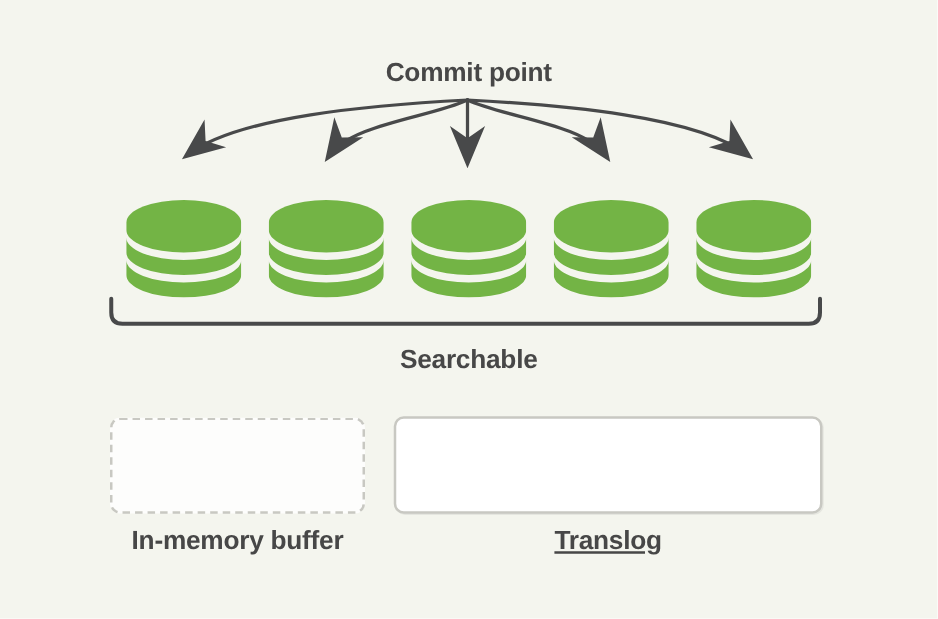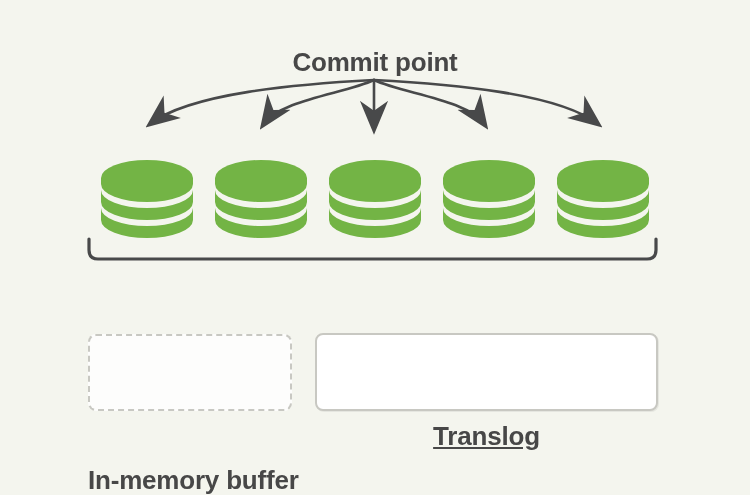--- a/index.html
+++ b/index.html
@@ -16,28 +16,28 @@
     position:relative;
     width:750px;height:495px;
     background:var(--bg);
     font-family:"Liberation Sans","DejaVu Sans",sans-serif;
     overflow:hidden;
   }
   .label{
     position:absolute;
     color:var(--ink);
     font-weight:bold;
-    font-size:26px;
+    font-size:21px;
     letter-spacing:-0.2px;
     text-align:center;
     white-space:nowrap;
   }
   .title-label{left:0;right:0;top:47px;}
   .searchable-label{left:0;right:0;top:276px;}
-  .buffer-label{left:88px;width:204px;top:421px;margin-top:44px;}
+  .buffer-label{left:88px;width:204px;top:421px;}
   .translog-label{left:315px;width:343px;top:421px;text-decoration:underline;}
   svg.overlay{
     position:absolute;left:0;top:0;width:750px;height:495px;
     display:block;
   }
   .fan-path{
     fill:none;
     stroke:var(--line);
     stroke-width:2.6;
     stroke-linecap:round;
@@ -98,20 +98,21 @@
       <use class="db" href="#dbicon" x="101" y="160" width="92" height="78"></use>
       <use class="db" href="#dbicon" x="215" y="160" width="92" height="78"></use>
       <use class="db" href="#dbicon" x="329" y="160" width="92" height="78"></use>
       <use class="db" href="#dbicon" x="443" y="160" width="92" height="78"></use>
       <use class="db" href="#dbicon" x="557" y="160" width="92" height="78"></use>
     </g>
 
     <path class="bracket-path" d="M89 239 L89 250 Q89 259 98 259 L647 259 Q656 259 656 250 L656 239"></path>
   </svg>
 
+  <div class="label searchable-label">Searchable</div>
 
   <div class="membox"></div>
   <div class="tlbox"></div>
 
   <div class="label buffer-label">In-memory buffer</div>
 
   <div class="label translog-label">Translog</div>
 
 </div>
 

